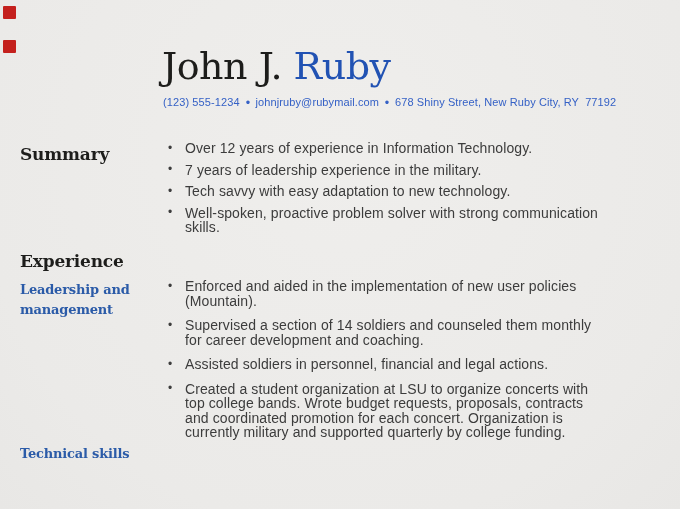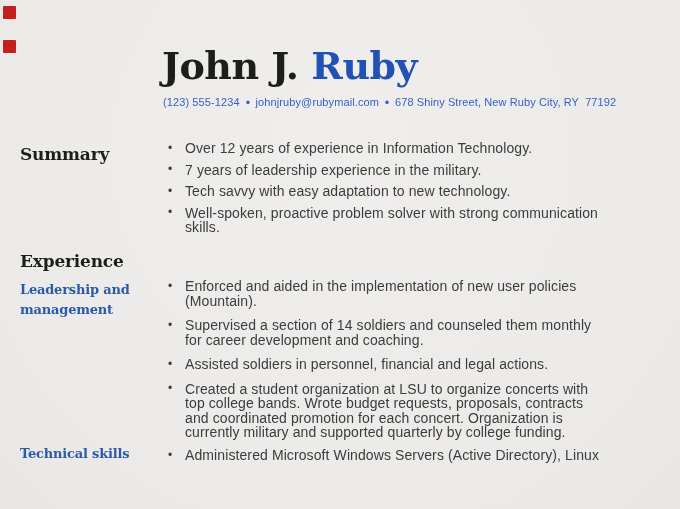--- a/index.html
+++ b/index.html
@@ -12,21 +12,21 @@
   }
   .marker{
     position:absolute;left:3px;width:13px;height:13px;
     background:#c4201d;border-radius:1px;
   }
   .marker.m1{top:6px;}
   .marker.m2{top:40px;}
   .doc-title{
     position:absolute;left:162px;top:44px;
     font-family:"DejaVu Serif", serif;
-    font-weight:bold;font-size:38px;line-height:44px;
+    font-weight:normal;font-size:38px;line-height:44px;
     letter-spacing:-0.5px;color:#1d1d1b;white-space:nowrap;text-align:right;
   }
   .doc-title .accent{color:#2152b3;}
   .contact{
     position:absolute;left:163px;top:95px;
     font-size:11px;line-height:14px;color:#3561c6;
     white-space:pre;letter-spacing:0.1px;
   }
   .contact .sep{
     display:inline-block;margin:0 6px;
@@ -89,16 +89,15 @@
   <ul class="bullets list-experience">
     <li>Enforced and aided in the implementation of new user policies (Mountain).</li>
     <li>Supervised a section of 14 soldiers and counseled them monthly for career development and coaching.</li>
     <li>Assisted soldiers in personnel, financial and legal actions.</li>
     <li>Created a student organization at LSU to organize concerts with top college bands. Wrote budget requests, proposals, contracts and coordinated promotion for each concert. Organization is currently military and supported quarterly by college funding.</li>
   </ul>
 
   <div class="side-label sub lbl-technical">Technical skills</div>
 
   <ul class="bullets list-technical">
-    <li>Administered Microsoft Windows Servers (Active Directory), Linux</li>
   </ul>
 
 </div>
 
 </body></html>

